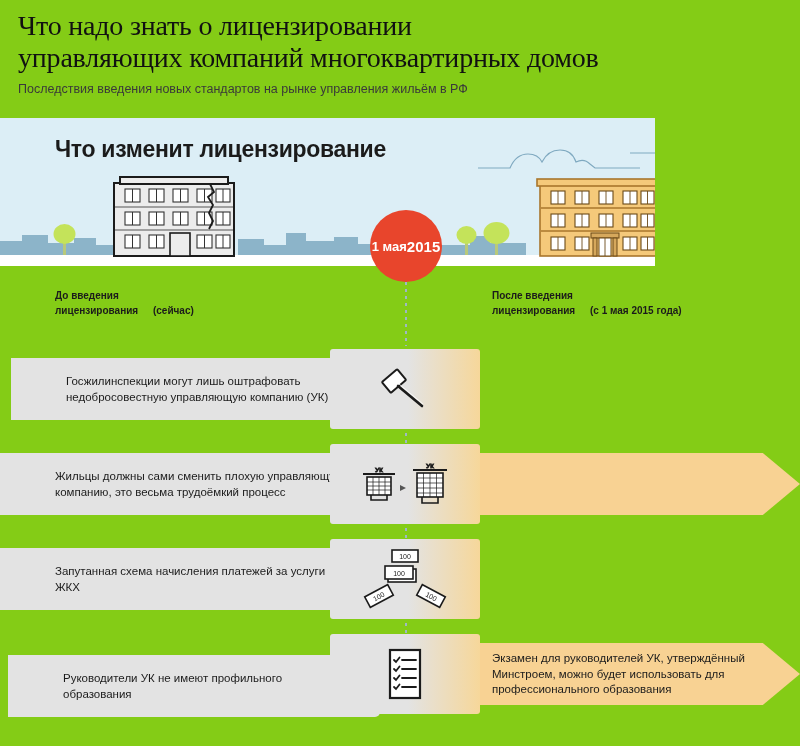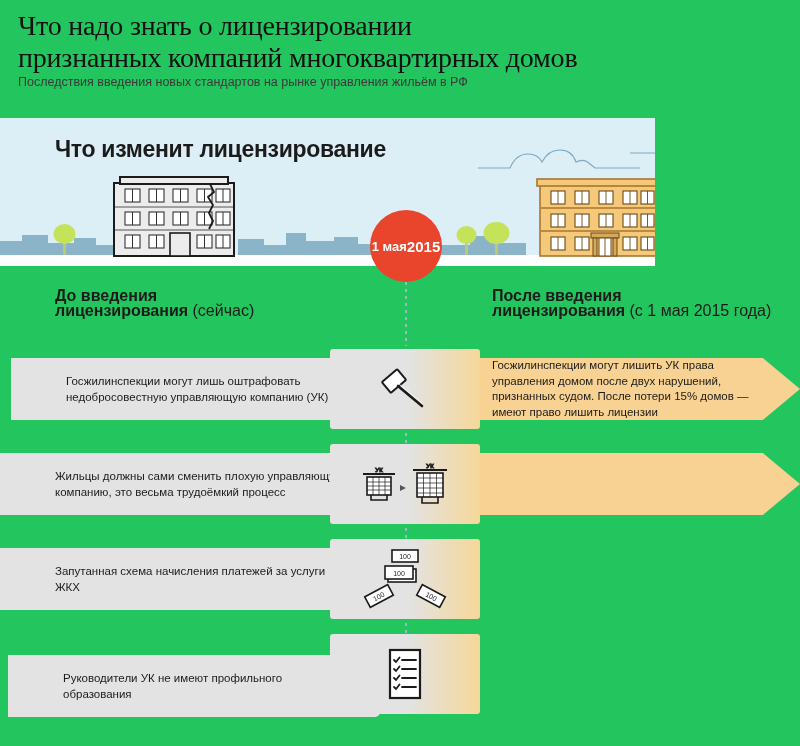--- a/index.html
+++ b/index.html
@@ -2,31 +2,31 @@
 <html><head>
 <meta charset="utf-8">
 <style>
   * { box-sizing: border-box; margin: 0; padding: 0; }
   html, body {
     width: 800px; height: 746px;
     background: #ffffff;
     font-family: "Liberation Sans", sans-serif;
     overflow: hidden;
   }
-  .page { position: relative; width: 800px; height: 746px; background:#22c55e; }
+  .page { position: relative; width: 800px; height: 746px; background:#84cc16; }
 
   
   .title-block { position:absolute; left:18px; top:10px; width:770px; }
   .main-title {
     font-family: "Liberation Serif", serif;
     font-size: 28px; line-height: 32px; font-weight: 400;
     color:#111; letter-spacing:-0.2px;
   }
   .subtitle {
-    margin-top:1px;
+    margin-top:8px;
     font-size:12.5px; color:#3a3a3a; font-weight:400;
   }
 
   
   .banner { position:absolute; left:0; top:118px; width:655px; height:148px; overflow:hidden; }
   .sky { position:absolute; left:0; top:0; width:800px; height:137px; background:#dceef6; }
   .ground { position:absolute; left:0; top:137px; width:800px; height:11px; background:#ffffff; }
   .banner-title {
     position:absolute; left:55px; top:18px;
     font-size:23px; font-weight:bold; color:#1b1b1b; letter-spacing:-0.3px;
@@ -49,23 +49,23 @@
   .date-badge .d2 { font-size:15px; font-weight:bold; line-height:17px; }
 
   
   .dotline {
     position:absolute; left:405px; width:2px;
     background-image:linear-gradient(to bottom,#9fb8c6 0 3px, transparent 3px 7px);
     background-size:2px 7px; z-index:4;
   }
 
   
-  .col-head { position:absolute; font-size:16px; line-height:15px; color:#1b1b1b; }
+  .col-head { position:absolute; font-size:10px; line-height:15px; color:#1b1b1b; }
   .col-head .b { font-weight:bold; }
-  .col-head .n { font-weight:normal; }
+  .col-head .n { font-weight:bold;padding-left:12px; }
   .head-left  { left:55px;  top:288px; }
   .head-right { left:492px; top:288px; }
 
   
   .row { position:absolute; left:0; width:800px; }
   .band-left {
     position:absolute; left:0; top:0; height:62px;
     width:372px; background:#e3e3e3;
     border-top-right-radius:5px; border-bottom-right-radius:5px;
   }
@@ -98,21 +98,21 @@
   }
 </style>
 </head>
 <body>
 
 <div class="page">
 
   <div class="title-block">
     <div class="main-title">
       <div>Что надо знать о лицензировании</div>
-      <div>признанных компаний многоквартирных домов</div>
+      <div>управляющих компаний многоквартирных домов</div>
     </div>
     <div class="subtitle">Последствия введения новых стандартов на рынке управления жильём в РФ</div>
   </div>
 
   <div class="banner">
     <div class="sky"></div>
     <div class="ground"></div>
 
     <svg class="clouds" viewBox="0 0 800 70">
       <path d="M478 50 h32 q6 -14 18 -14 q10 0 14 8 q6 -12 18 -12 q12 0 16 12 q8 -4 14 2 q5 4 5 4 h45" fill="none" stroke="#7fa9c0" stroke-width="1.2"></path>
@@ -281,25 +281,20 @@
     </div>
     <div class="icon-box">
       <svg width="54" height="54" viewBox="0 0 54 54">
         <g fill="#fff" stroke="#1b1b1b" stroke-width="2" stroke-linejoin="round">
           <rect x="6" y="12" width="20" height="14" rx="1" transform="rotate(-40 16 19)"></rect>
         </g>
         <line x1="20" y1="24" x2="44" y2="44" stroke="#1b1b1b" stroke-width="2.6" stroke-linecap="round"></line>
         <line x1="21" y1="22" x2="45" y2="42" stroke="#fff" stroke-width="0.8"></line>
       </svg>
     </div>
-    <div class="band-right" style="top:9px;">
-      <div class="arrow-shape"></div>
-      <div class="arrow-tab"></div>
-      <div class="txt">Госжилинспекции могут лишить УК права управления домом после двух нарушений, признанных судом. После потери 15% домов — имеют право лишить лицензии</div>
-    </div>
   </div>
 
   <div class="row" style="top:444px; height:80px;">
     <div class="band-left" style="top:9px;">
       <div class="txt">Жильцы должны сами сменить плохую управляющую компанию, это весьма трудоёмкий процесс</div>
     </div>
     <div class="icon-box">
       <svg width="92" height="50" viewBox="0 0 92 50">
         <g stroke="#1b1b1b" fill="#fff">
           <line x1="4" y1="15" x2="36" y2="15" stroke-width="2"></line>
@@ -370,15 +365,20 @@
           <path d="M11 22 l2 2 l3.5 -4.5"></path>
           <path d="M11 31 l2 2 l3.5 -4.5"></path>
           <path d="M11 40 l2 2 l3.5 -4.5"></path>
           <line x1="19" y1="13" x2="33" y2="13"></line>
           <line x1="19" y1="22" x2="33" y2="22"></line>
           <line x1="19" y1="31" x2="33" y2="31"></line>
           <line x1="19" y1="40" x2="33" y2="40"></line>
         </g>
       </svg>
     </div>
+    <div class="band-right" style="top:9px;">
+      <div class="arrow-shape"></div>
+      <div class="arrow-tab"></div>
+      <div class="txt">Экзамен для руководителей УК, утверждённый Минстроем, можно будет использовать для профессионального образования</div>
+    </div>
   </div>
 
 </div>
 
 </body></html>

